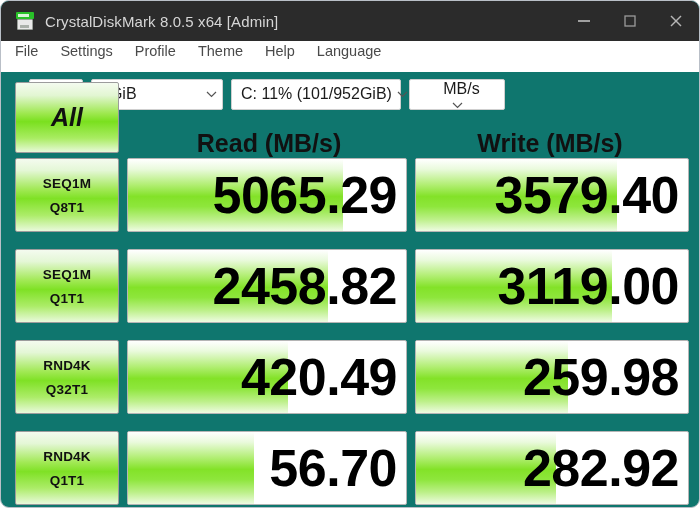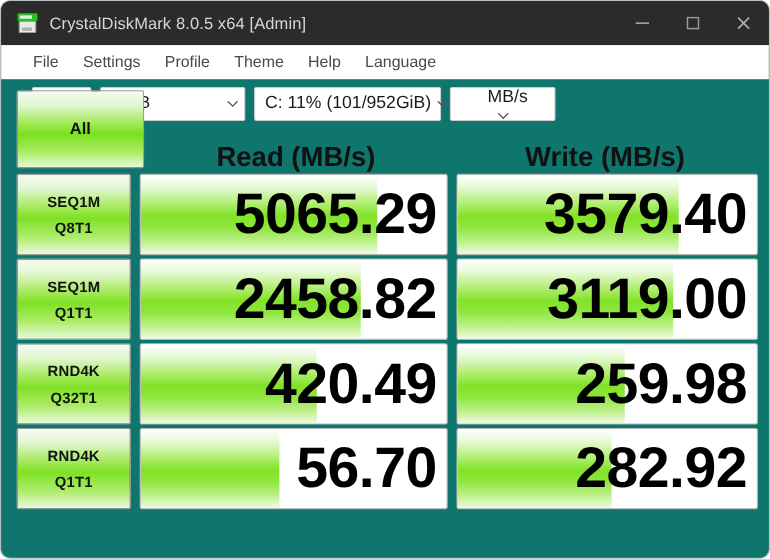--- a/index.html
+++ b/index.html
@@ -90,22 +90,22 @@
     align-items: center;
     justify-content: center;
   }
   .winbtn svg { display: block; }
 
   
   #menubar {
     height: 31px;
     background: #ffffff;
     display: flex;
-    align-items: center;
-    padding-left: 18px;
+    align-items: flex-start;
+    padding-left: 3px;
   }
   .menu-item {
     font-size: 14.5px;
     color: #4a4a4a;
     padding: 2px 11px;
     white-space: nowrap;
   }
 
   
   #toolbar {
@@ -142,38 +142,39 @@
   #combo-count { width: 54px; margin-left: 14px; }
   #combo-size  { width: 132px; }
   #combo-drive { width: 170px; }
   #combo-unit  { width: 96px; margin-right: 0; flex-direction: column; }
 
   
   #all-button {
     position: absolute;
     left: 14px;
     top: 81px;
-    width: 116px;
+    width: 104px;
     height: 71px;
     border: 1px solid #9c9c9c;
     border-radius: 2px;
     box-sizing: border-box;
     background: linear-gradient(to bottom,
         #f4fbef 0%,
         #e2f6d2 18%,
         #9ee84f 44%,
         #7ae01e 56%,
         #a9ec62 80%,
         #e7f9d8 100%);
     display: flex;
     align-items: center;
     justify-content: center;
-    font-size: 15px;
+    font-size: 25px;
     font-weight: bold;
     color: #111;
+    font-style: italic;
   }
 
   
   #headers {
     position: absolute;
     left: 126px;
     top: 128px;
     width: 562px;
     height: 28px;
     display: flex;
@@ -192,21 +193,21 @@
   
   #rows {
     position: absolute;
     left: 14px;
     top: 157px;
     width: 674px;
   }
   .row {
     display: flex;
     height: 74px;
-    margin-bottom: 3px;
+    margin-bottom: 17px;
   }
   .test-btn {
     width: 104px;
     flex: none;
     border: 1px solid #9c9c9c;
     border-radius: 2px;
     box-sizing: border-box;
     background: linear-gradient(to bottom,
         #f4fbef 0%,
         #e4f7d6 16%,

